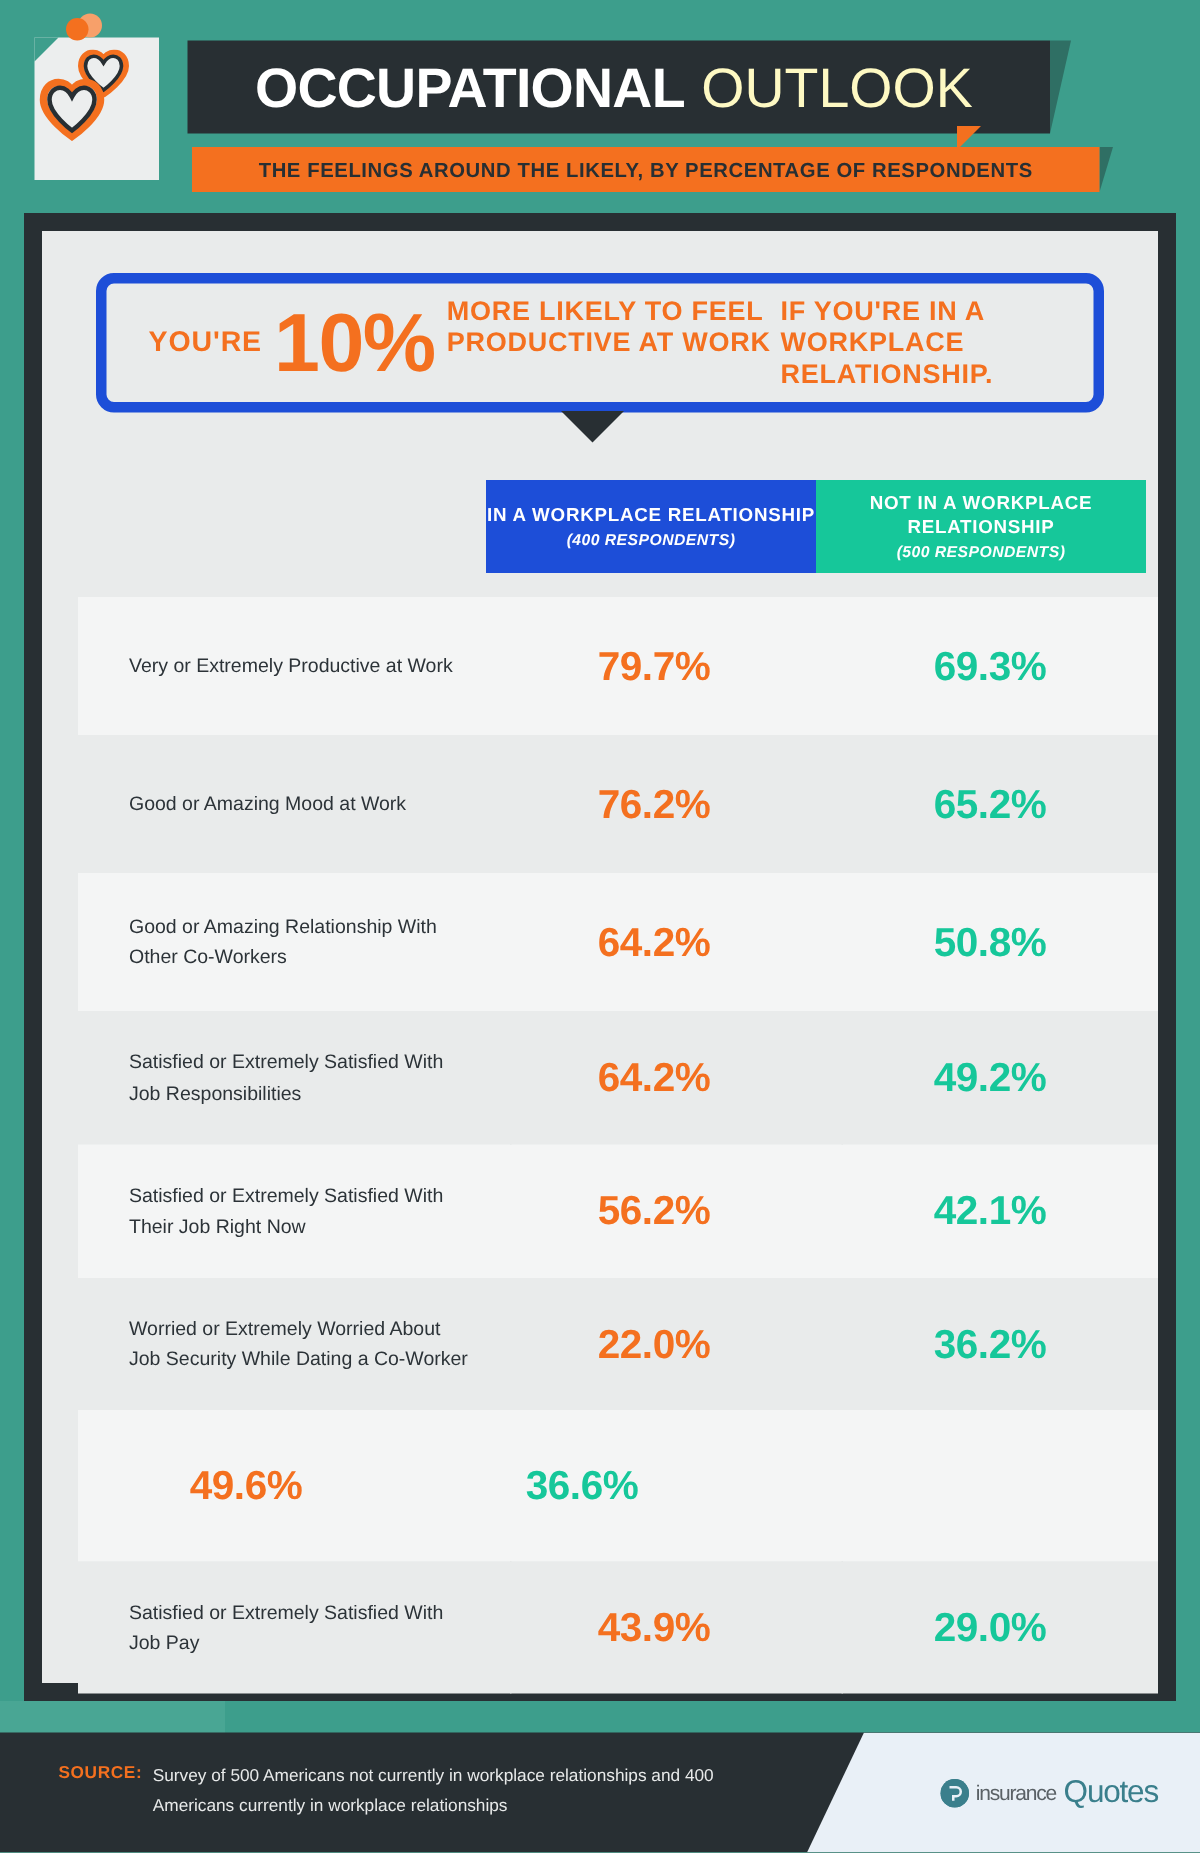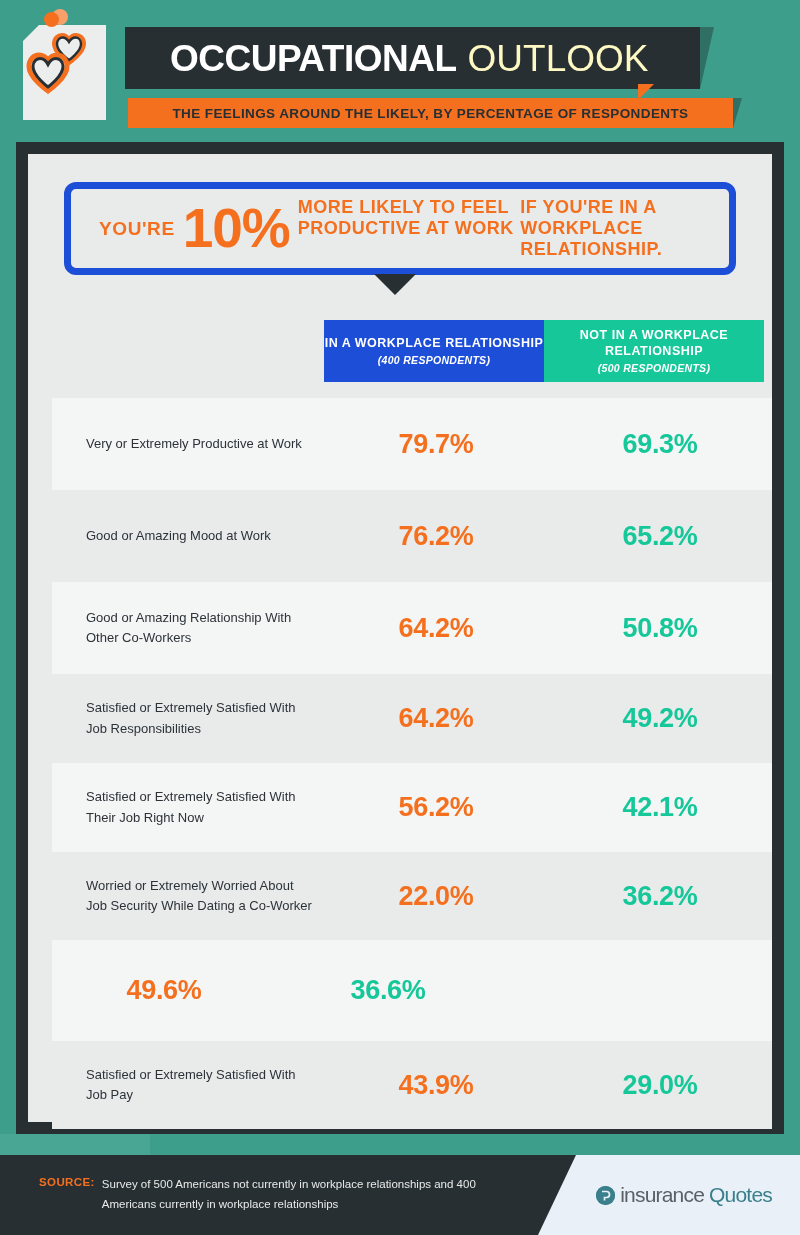--- a/index.html
+++ b/index.html
@@ -300,21 +300,21 @@
     width: 19px; height: 19px;
     border-radius: 50%;
     background: #3a7f8c;
     display: flex;
     align-items: center;
     justify-content: center;
     color: #e9f0f7;
     font-size: 12px;
     font-weight: bold;
   }
-  .logo-a { color: #5a6166; font-size: 21px; letter-spacing: -0.8px; }
+  .logo-a { color: #5a6166; font-size: 14px; letter-spacing: -0.8px; }
   .logo-b { color: #3a7f8c; font-size: 21px; letter-spacing: -0.8px; }
   .teal-accent {
     position: absolute;
     left: 0; top: 1134px;
     width: 800px; height: 22px;
     background: #3d9e8c;
   }
   .teal-accent-light {
     position: absolute;
     left: 0; top: 1134px;

